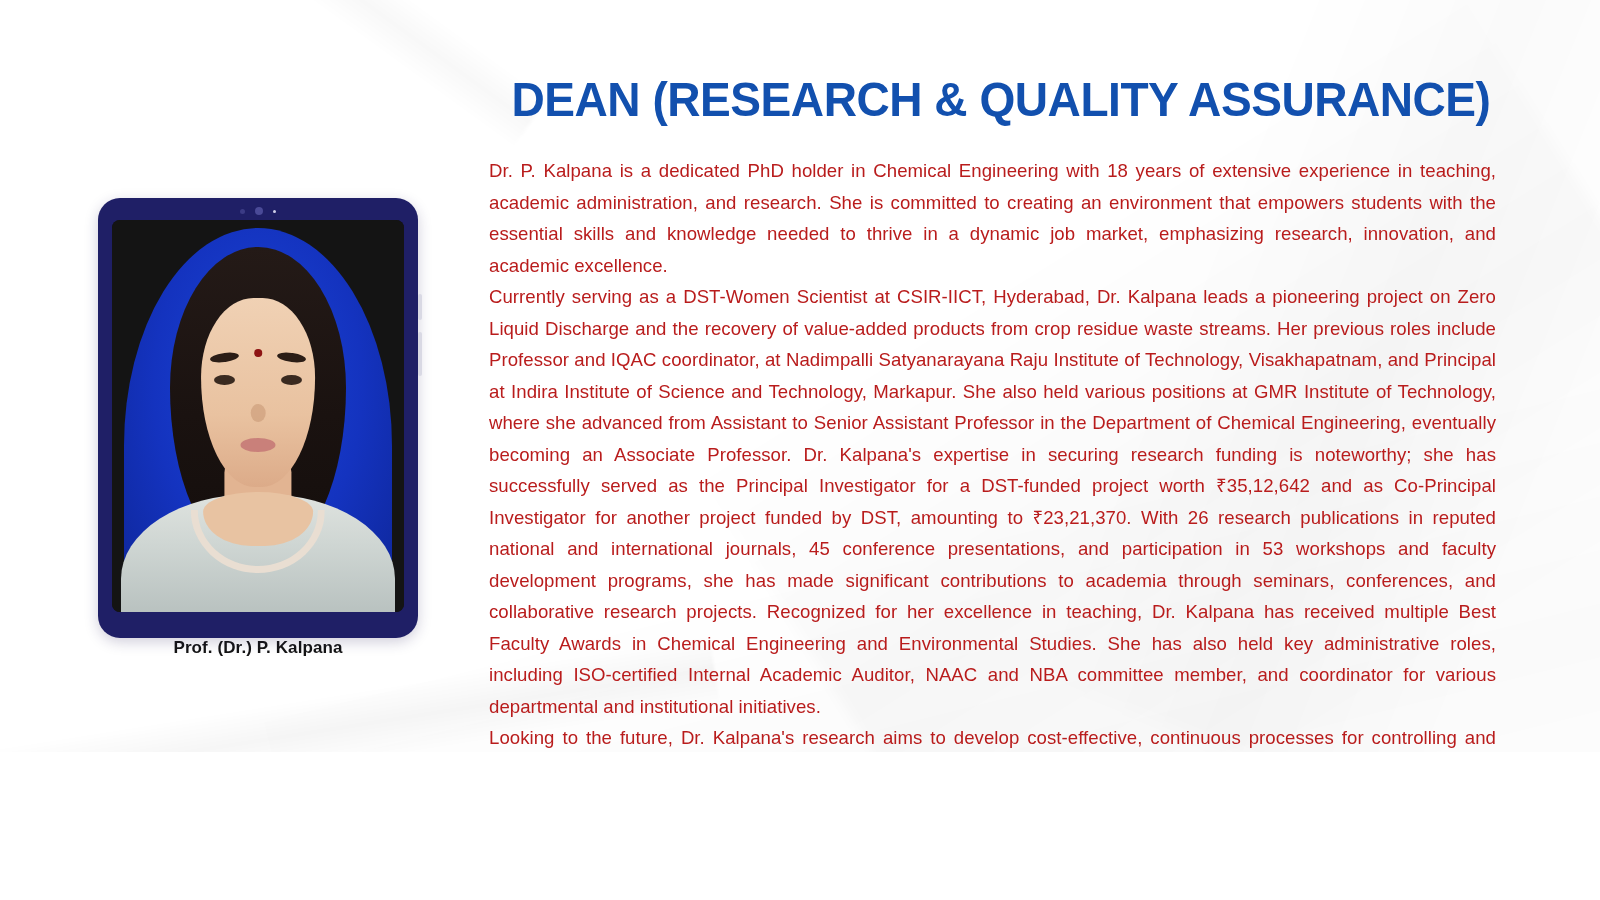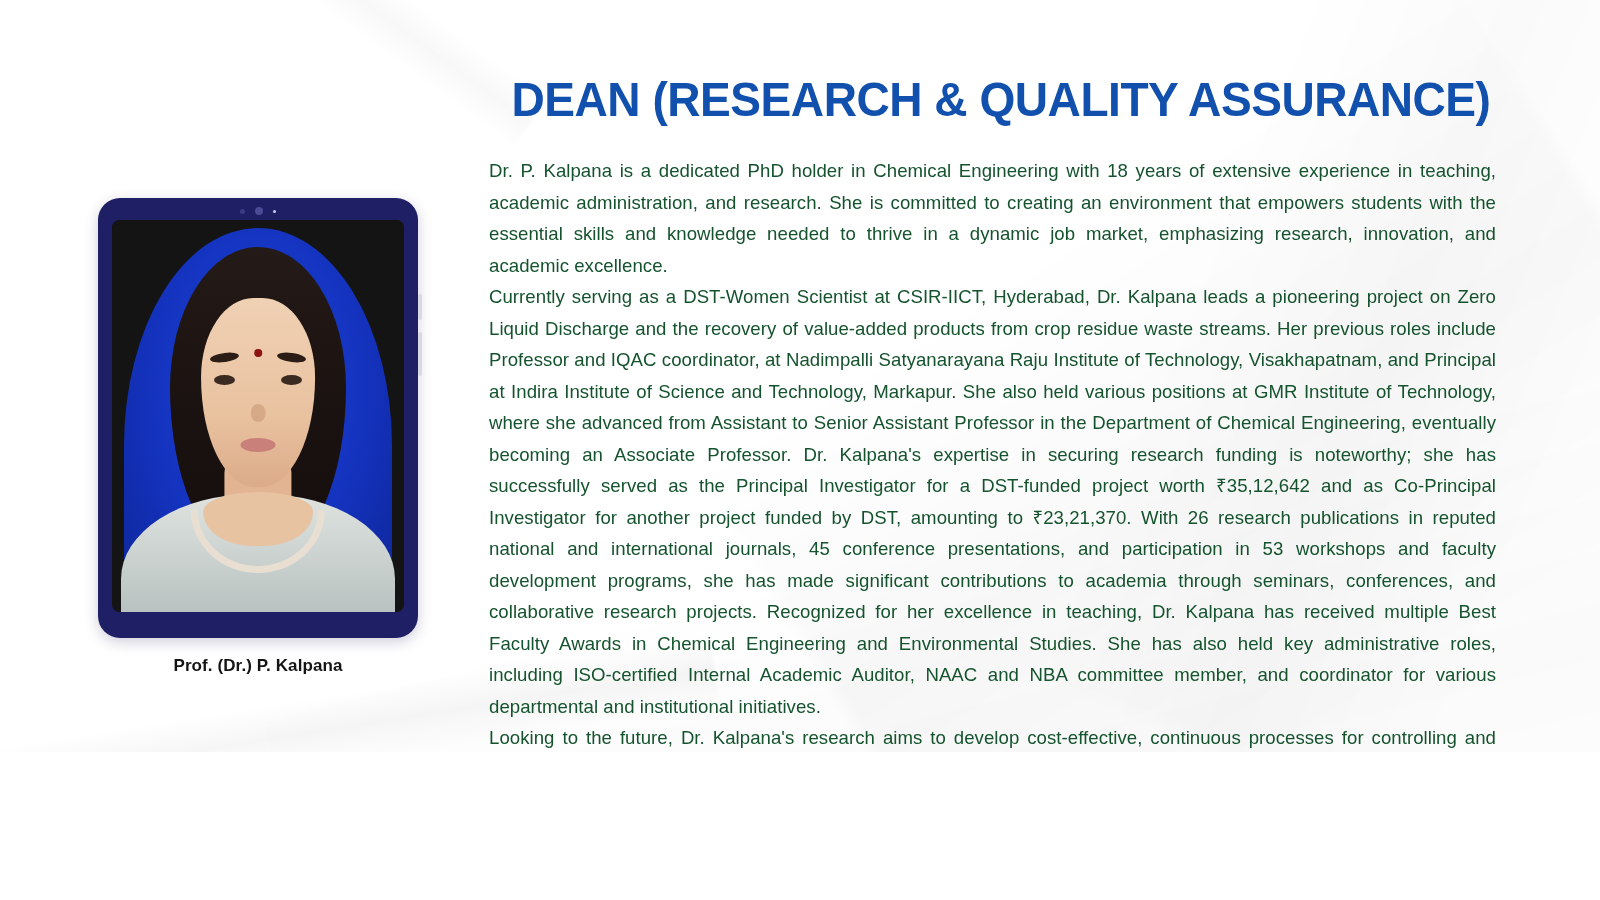--- a/index.html
+++ b/index.html
@@ -234,42 +234,41 @@
     top: 47%;
     transform: translateX(-50%);
     width: 5%;
     height: 4.6%;
     background: rgba(190,140,105,0.45);
     border-radius: 50%;
   }
 
   
   .caption {
-    margin-top: 18px;
     text-align: center;
     font-family: "Liberation Sans Narrow", "Liberation Sans", sans-serif;
     font-weight: bold;
     font-size: 17px;
     color: #141414;
     letter-spacing: 0.1px;
   }
 
   
   .body-col {
     position: absolute;
     left: 489px;
     top: 155px;
     width: 1007px;
   }
   .body-col p {
     margin: 0;
     font-family: "Liberation Sans Narrow", "Liberation Sans", sans-serif;
     font-size: 18.6px;
     line-height: 31.5px;
-    color: #14532d;
+    color: #b91c1c;
     text-align: justify;
     text-justify: inter-word;
     letter-spacing: 0.05px;
   }
   .body-col p:last-child { text-align: justify; }
 </style>
 </head>
 <body>
 
 <div id="slide">

